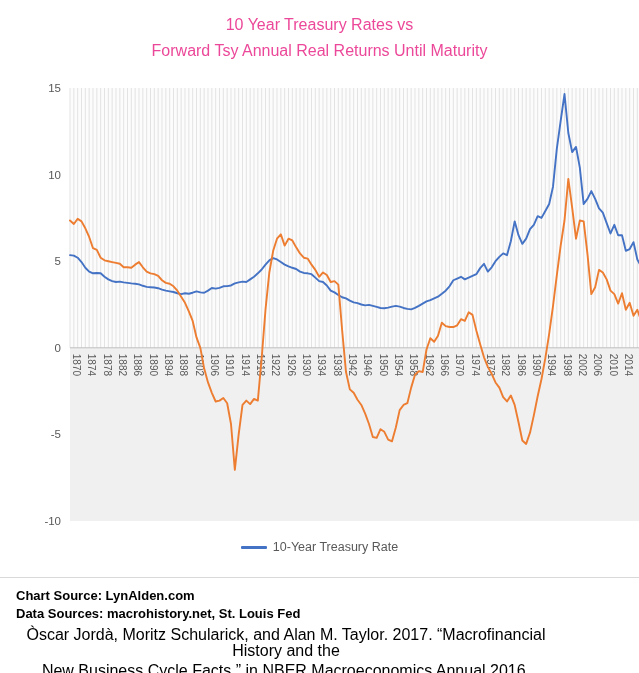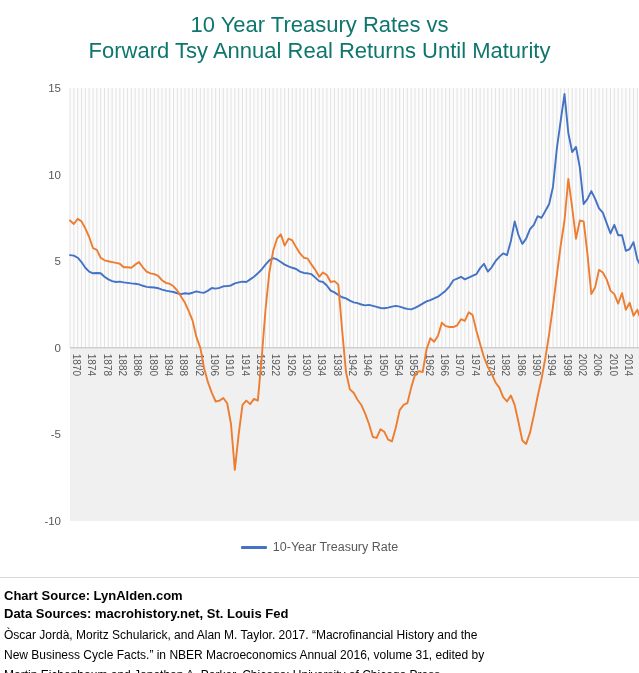--- a/index.html
+++ b/index.html
@@ -13,43 +13,43 @@
   }
   #chart-card{
     position:absolute;left:0;top:0;width:639px;height:578px;
     background:#ffffff;
     border-bottom:1px solid #d9d9d9;
     box-sizing:border-box;
   }
   #chart-title{
     position:absolute;left:0;top:12px;width:639px;
     text-align:center;
-    font-size:22px;line-height:26px;
-    color:#0f766e;font-weight:400;
+    font-size:16px;line-height:26px;
+    color:#ec4899;font-weight:400;
     white-space:pre-line;
   }
   #plot-wrap{position:absolute;left:0;top:0;width:639px;height:584px;padding-left:23px;}
   svg{display:block;}
   #legend{
     position:absolute;left:0;top:540px;width:639px;
     display:flex;justify-content:center;align-items:center;
     gap:60px;
     font-size:12.5px;color:#595959;
   }
   .legend-item{display:flex;align-items:center;gap:6px;}
   .legend-swatch{display:inline-block;width:26px;height:3px;border-radius:1px;}
   #footer{
     position:absolute;left:0;top:579px;width:566px;height:94px;
     background:#ffffff;
-    padding:8px 10px 0 4px;
+    padding:8px 10px 0 16px;
     box-sizing:border-box;
     color:#000000;
   }
   .foot-bold{font-size:13px;font-weight:bold;line-height:18px;color:#000;}
-  .foot-cite{font-size:12px;line-height:16px;color:#000;margin-top:4px;}
+  .foot-cite{font-size:16px;line-height:16px;color:#000;margin-top:4px;text-align:center;}
   .tick-label-y{font-size:11.5px;fill:#595959;}
   .tick-label-x{font-size:10px;fill:#595959;}
 </style>
 </head>
 <body>
 
 <div id="chart-card">
 
   <div id="chart-title">10 Year Treasury Rates vs
 Forward Tsy Annual Real Returns Until Maturity</div>

